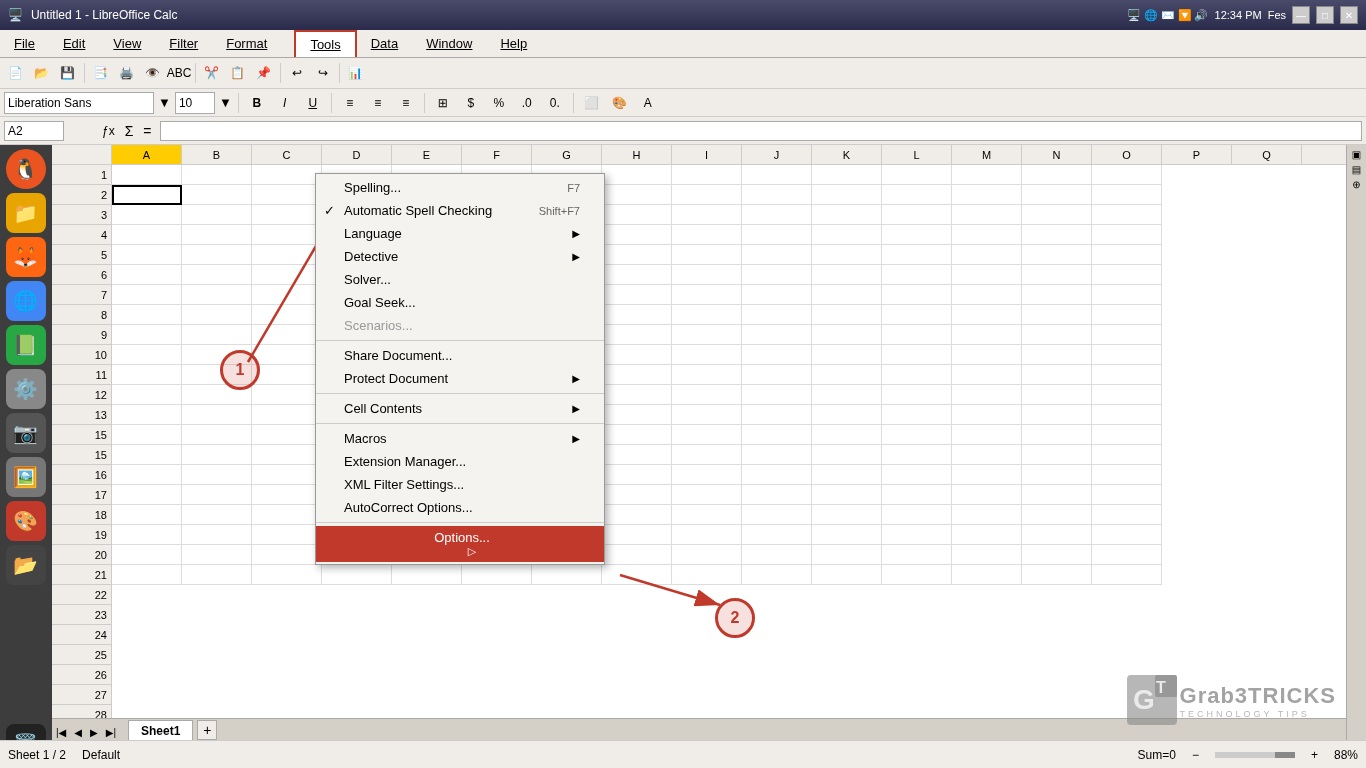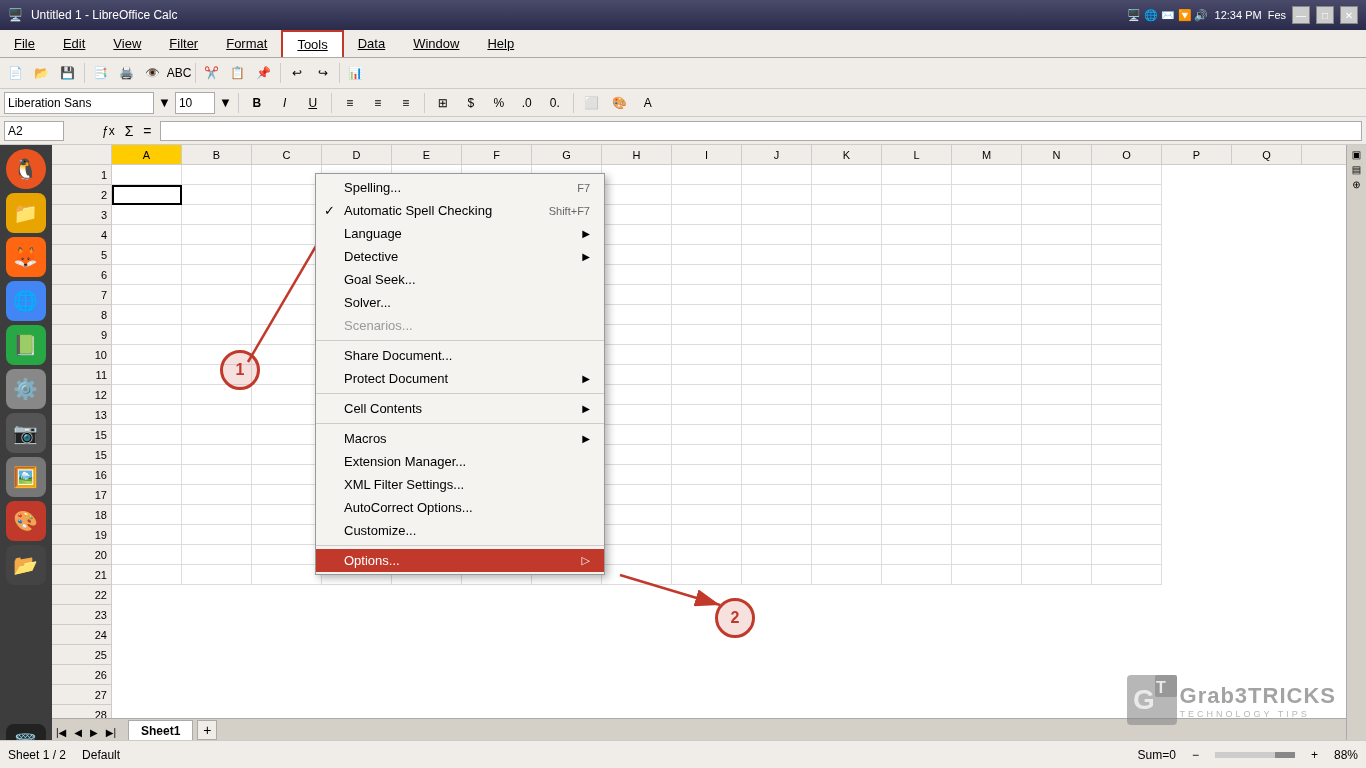--- a/index.html
+++ b/index.html
@@ -29,21 +29,21 @@
     }
     .menu-item {
       padding: 4px 14px;
       cursor: pointer;
       font-size: 13px;
       height: 100%;
       display: flex;
       align-items: center;
       text-decoration: underline;
     }
-    .menu-item.tools-active { background: #fff; border: 1px solid #c0392b; border-bottom: none; }
+    .menu-item.tools-active { background: #fff; border: 1px solid #c0392b; border-bottom: none; margin-left: 13px; }
 
     
     #toolbars {
       background: #f0ede8;
       border-bottom: 1px solid #ccc;
     }
     #toolbar1, #toolbar2 {
       height: 30px;
       display: flex;
       align-items: center;
@@ -180,27 +180,27 @@
       width: 290px;
       background: #f5f3f0;
       border: 1px solid #999;
       box-shadow: 3px 3px 8px rgba(0,0,0,0.3);
       z-index: 1000;
       padding: 2px 0;
     }
     .menu-entry {
       display: flex;
       align-items: center;
-      padding: 4px 14px 4px 28px;
+      padding: 4px 24px 4px 28px;
       cursor: pointer;
       font-size: 13px;
       position: relative;
       justify-content: space-between;
     }
-    .menu-entry.highlighted { background: #c0392b; color: white; }
+    .menu-entry.highlighted { background: #c0392b; color: white; flex-direction: column; }
     .menu-entry.disabled { color: #999; cursor: default; }
     .menu-entry .shortcut { color: #666; font-size: 11px; margin-left: 20px; }
     .menu-entry .arrow { font-size: 10px; }
     .menu-entry .check { position: absolute; left: 8px; }
     .menu-sep { height: 1px; background: #ccc; margin: 3px 0; }
     .menu-entry-label { flex: 1; }
 
     
     .annotation-circle {
       position: absolute;
@@ -880,24 +880,24 @@
       </div>
       <div class="menu-entry">
         <span class="menu-entry-label">Language</span>
         <span class="arrow">▶</span>
       </div>
       <div class="menu-entry">
         <span class="menu-entry-label">Detective</span>
         <span class="arrow">▶</span>
       </div>
       <div class="menu-entry">
+        <span class="menu-entry-label">Solver...</span>
+      </div>
+      <div class="menu-entry">
         <span class="menu-entry-label">Goal Seek...</span>
-      </div>
-      <div class="menu-entry">
-        <span class="menu-entry-label">Solver...</span>
       </div>
       <div class="menu-entry disabled">
         <span class="menu-entry-label">Scenarios...</span>
       </div>
       <div class="menu-sep"></div>
       <div class="menu-entry">
         <span class="menu-entry-label">Share Document...</span>
       </div>
       <div class="menu-entry">
         <span class="menu-entry-label">Protect Document</span>
@@ -914,23 +914,20 @@
         <span class="arrow">▶</span>
       </div>
       <div class="menu-entry">
         <span class="menu-entry-label">Extension Manager...</span>
       </div>
       <div class="menu-entry">
         <span class="menu-entry-label">XML Filter Settings...</span>
       </div>
       <div class="menu-entry">
         <span class="menu-entry-label">AutoCorrect Options...</span>
-      </div>
-      <div class="menu-entry">
-        <span class="menu-entry-label">Customize...</span>
       </div>
       <div class="menu-sep"></div>
       <div class="menu-entry highlighted">
         <span class="menu-entry-label">Options...</span>
         <span style="font-size:11px; margin-left:20px;">▷</span>
       </div>
     </div>
 
     <div class="annotation-circle" style="left: 220px; top: 205px;">1</div>
 

